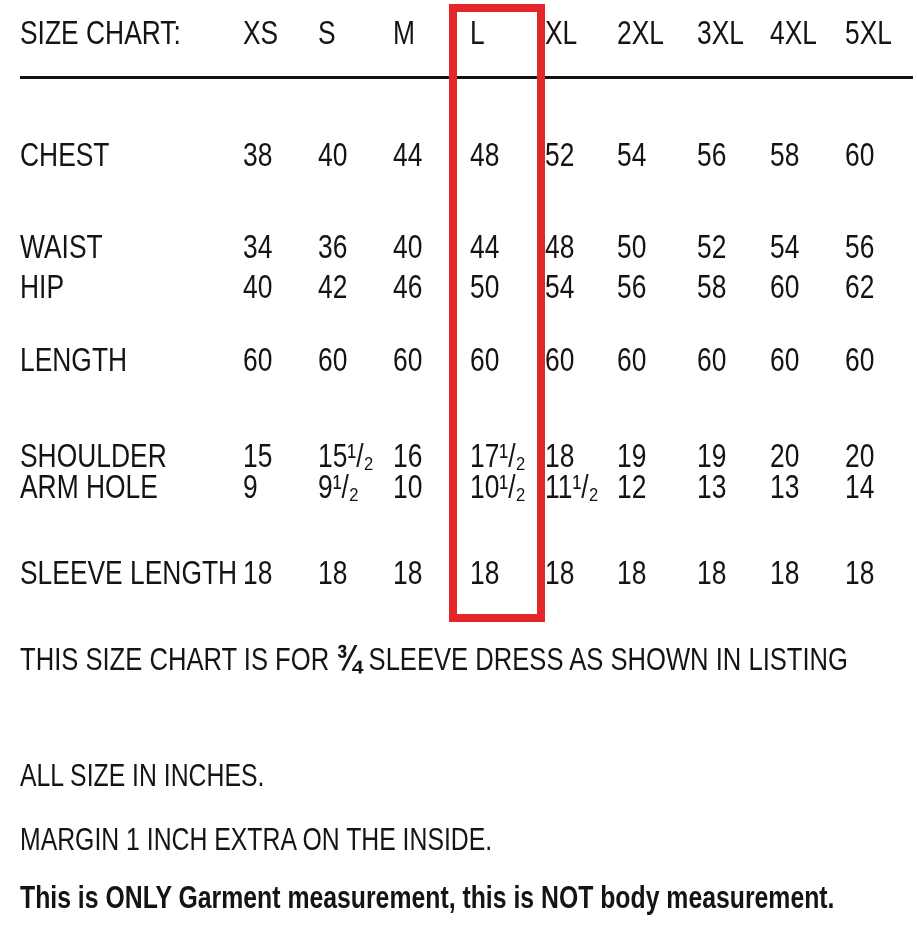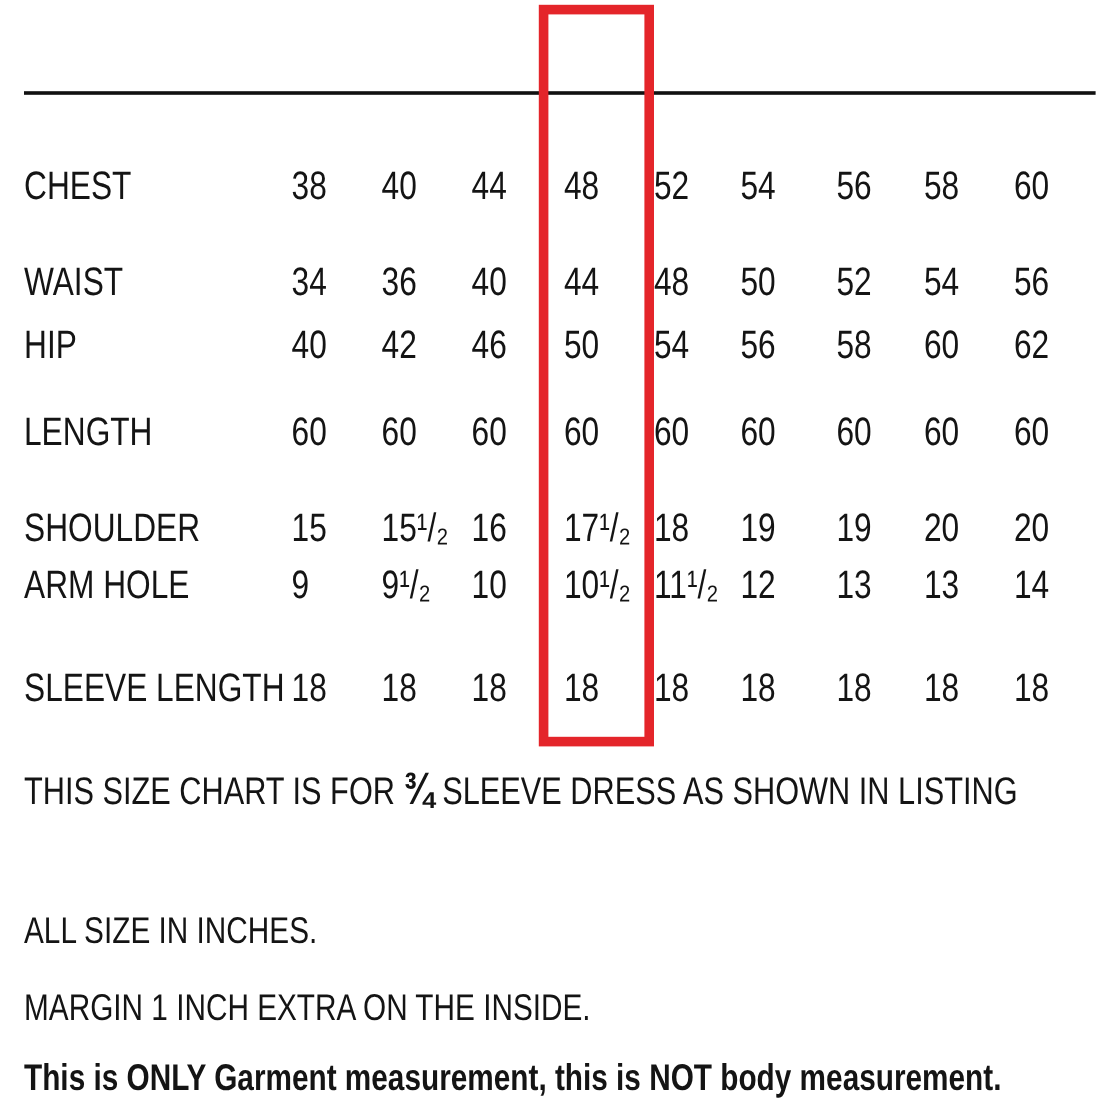--- a/index.html
+++ b/index.html
@@ -29,37 +29,49 @@
   .note.big{font-size:32px;}
   .note.small{font-size:31px;}
   .note.bold{font-size:31px;font-weight:bold;}
   .frac{font-weight:bold;font-size:1.18em;}
 </style>
 </head>
 <body>
 
 <div class="page" style="color: rgb(20, 20, 20);">
 
+  <div class="row" style="top:10px">
+    <span>SIZE CHART:</span>
+    <span>XS</span>
+    <span>S</span>
+    <span>M</span>
+    <span>L</span>
+    <span>XL</span>
+    <span>2XL</span>
+    <span>3XL</span>
+    <span>4XL</span>
+    <span>5XL</span>
+  </div>
 
   <div class="rule"></div>
 
   <div class="row" style="top:132px">
     <span>CHEST</span>
     <span>38</span>
     <span>40</span>
     <span>44</span>
     <span>48</span>
     <span>52</span>
     <span>54</span>
     <span>56</span>
     <span>58</span>
     <span>60</span>
   </div>
 
-  <div class="row" style="top:212px">
+  <div class="row" style="top:224px">
     <span>WAIST</span>
     <span>34</span>
     <span>36</span>
     <span>40</span>
     <span>44</span>
     <span>48</span>
     <span>50</span>
     <span>52</span>
     <span>54</span>
     <span>56</span>
@@ -84,21 +96,21 @@
     <span>60</span>
     <span>60</span>
     <span>60</span>
     <span>60</span>
     <span>60</span>
     <span>60</span>
     <span>60</span>
     <span>60</span>
   </div>
 
-  <div class="row" style="top:417px">
+  <div class="row" style="top:433px">
     <span>SHOULDER</span>
     <span>15</span>
     <span>15¹/₂</span>
     <span>16</span>
     <span>17¹/₂</span>
     <span>18</span>
     <span>19</span>
     <span>19</span>
     <span>20</span>
     <span>20</span>

